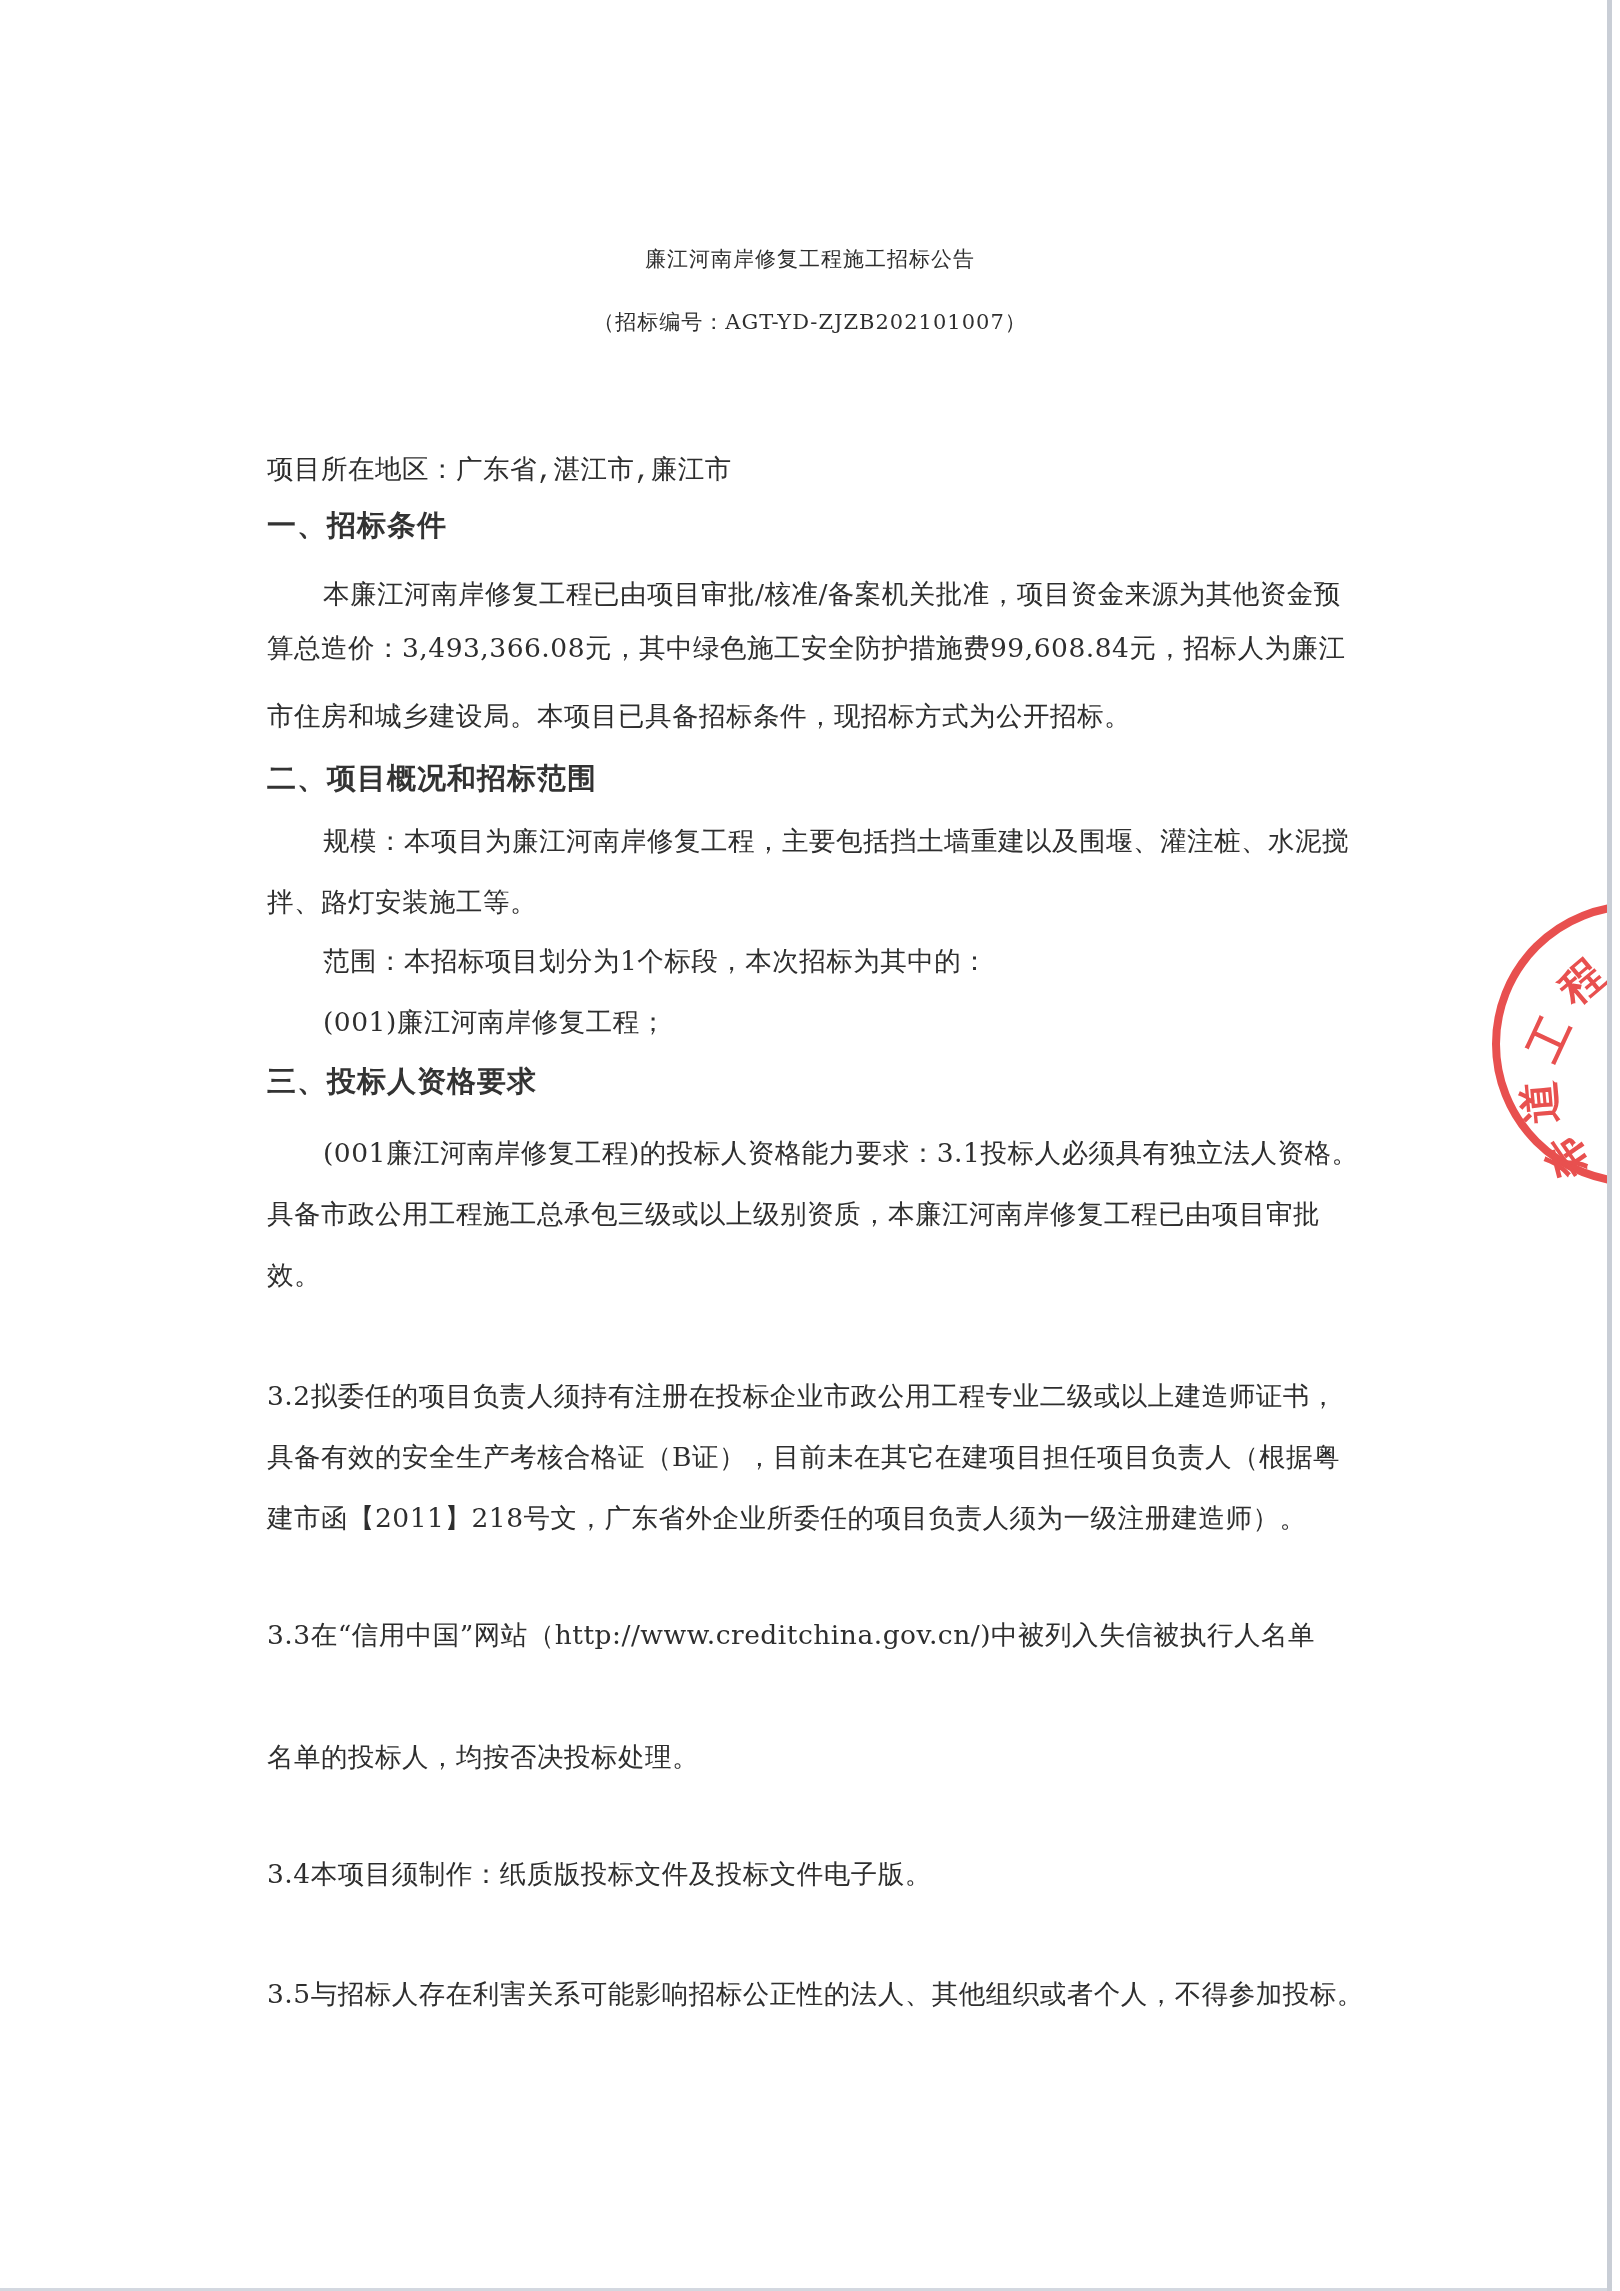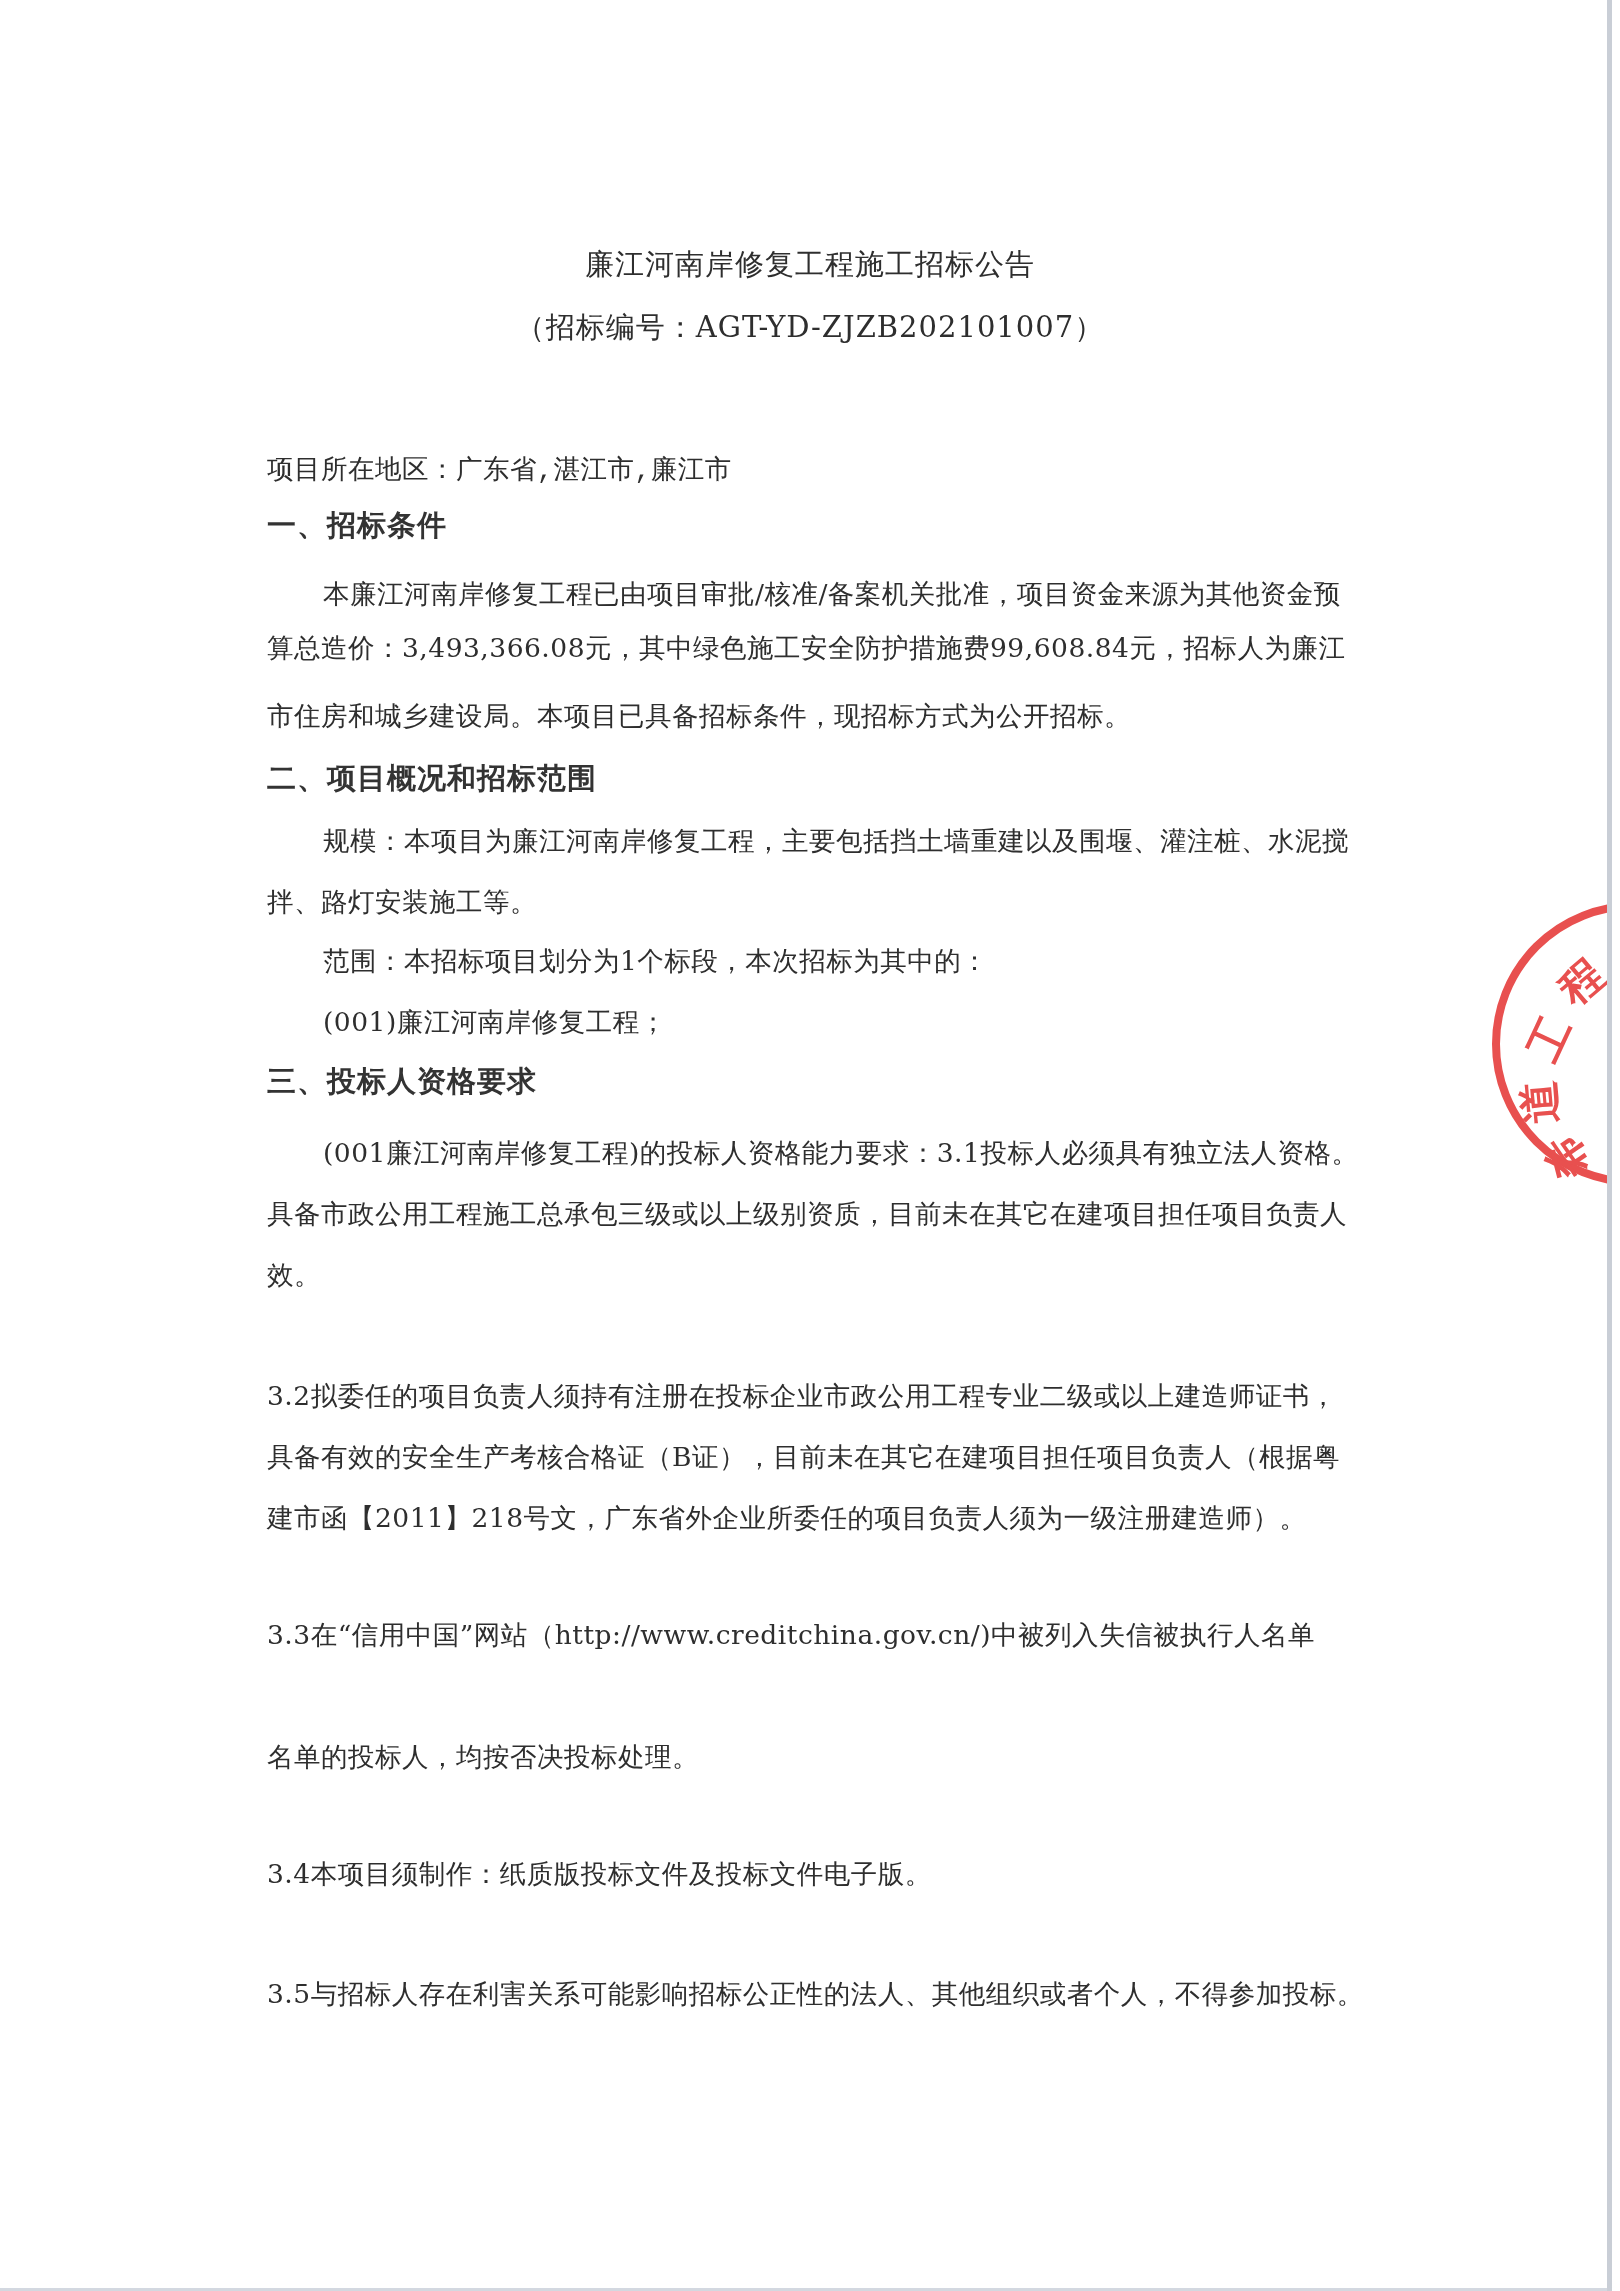--- a/index.html
+++ b/index.html
@@ -24,21 +24,21 @@
     .stamp {
       position: absolute; left: 21.6px; top: 9.8px; width: 284px; height: 284px;
       border: 8.8px solid #e8504f; border-radius: 50%; box-sizing: border-box;
     }
     .stamp-char {
       position: absolute; color: #e8504f; font-weight: bold; font-size: 43px;
       font-family: "DejaVu Sans", sans-serif;
     }
     .title {
       position: absolute; left: 0; width: 1620px; text-align: center;
-      font-size: 29px; letter-spacing: 1px;
+      font-size: 21px; letter-spacing: 1px;
     }
     .line {
       position: absolute; left: 267px; font-size: 26.5px; white-space: nowrap;
       letter-spacing: 0.5px;
     }
     .line.indent { left: 323px; }
     .heading {
       position: absolute; left: 267px; font-size: 29px; font-weight: bold;
       font-family: "DejaVu Sans", sans-serif; letter-spacing: 1px; color: #333;
     }
@@ -59,21 +59,21 @@
   <div class="line" style="top:698px;">市住房和城乡建设局。本项目已具备招标条件，现招标方式为公开招标。</div>
 
   <div class="heading" style="top:759px;">二、项目概况和招标范围</div>
   <div class="line indent" style="top:823px;">规模：本项目为廉江河南岸修复工程，主要包括挡土墙重建以及围堰、灌注桩、水泥搅</div>
   <div class="line" style="top:884px;">拌、路灯安装施工等。</div>
   <div class="line indent" style="top:943px;">范围：本招标项目划分为1个标段，本次招标为其中的：</div>
   <div class="line indent" style="top:1004px;">(001)廉江河南岸修复工程；</div>
 
   <div class="heading" style="top:1062px;">三、投标人资格要求</div>
   <div class="line indent" style="top:1135px;">(001廉江河南岸修复工程)的投标人资格能力要求：3.1投标人必须具有独立法人资格。</div>
-  <div class="line" style="top:1196px;">具备市政公用工程施工总承包三级或以上级别资质，目前未在其它在建项目担任项目负责人</div>
+  <div class="line" style="top:1196px;">具备市政公用工程施工总承包三级或以上级别资质，本廉江河南岸修复工程已由项目审批</div>
   <div class="line" style="top:1257px;">效。</div>
 
   <div class="line" style="top:1378px;">3.2拟委任的项目负责人须持有注册在投标企业市政公用工程专业二级或以上建造师证书，</div>
   <div class="line" style="top:1439px;">具备有效的安全生产考核合格证（B证），目前未在其它在建项目担任项目负责人（根据粤</div>
   <div class="line" style="top:1500px;">建市函【2011】218号文，广东省外企业所委任的项目负责人须为一级注册建造师）。</div>
 
   <div class="line" style="top:1617px;">3.3在“信用中国”网站（http://www.creditchina.gov.cn/)中被列入失信被执行人名单</div>
   <div class="line" style="top:1739px;">名单的投标人，均按否决投标处理。</div>
 
   <div class="line" style="top:1856px;">3.4本项目须制作：纸质版投标文件及投标文件电子版。</div>

